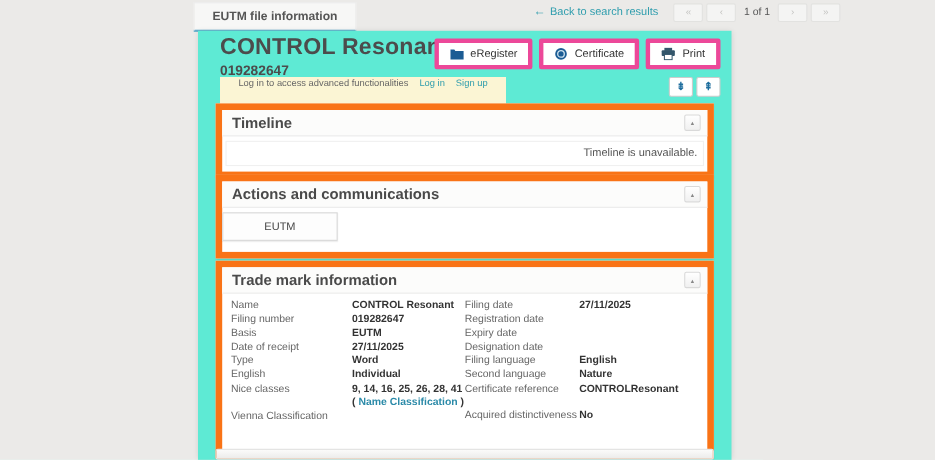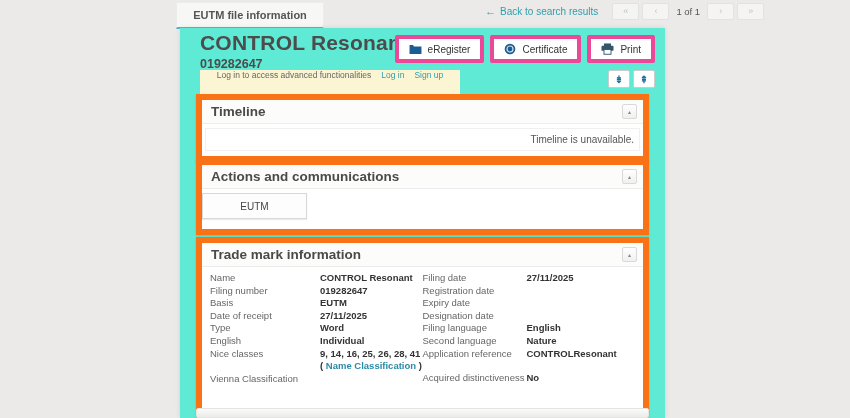--- a/index.html
+++ b/index.html
@@ -221,21 +221,21 @@
             </div>
             <div class="tm-row">
               <div class="tm-label">Filing language</div>
               <div class="tm-value">English</div>
             </div>
             <div class="tm-row">
               <div class="tm-label">Second language</div>
               <div class="tm-value">Nature</div>
             </div>
             <div class="tm-row">
-              <div class="tm-label">Application reference</div>
+              <div class="tm-label">Certificate reference</div>
               <div class="tm-value">CONTROLResonant</div>
             </div>
             <div class="tm-row gap-before">
               <div class="tm-label">Acquired distinctiveness</div>
               <div class="tm-value">No</div>
             </div>
           </div>
       </div>
     </div>
 

